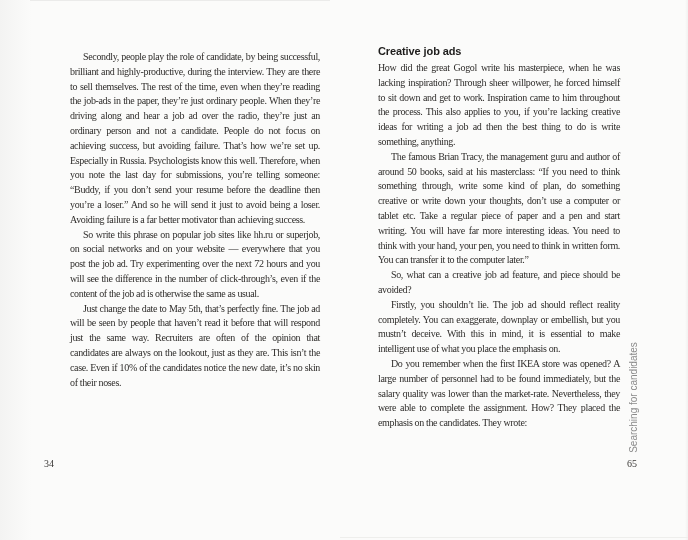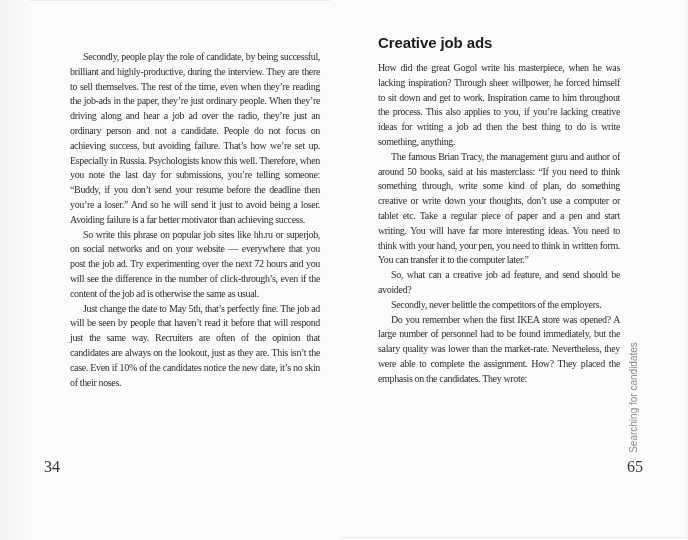--- a/index.html
+++ b/index.html
@@ -39,28 +39,28 @@
     font-size:10px;
     line-height:14.8px;
     letter-spacing:-0.35px;
     text-align:justify;
   }
   .body-text .para{text-align:justify;}
   .body-text .para.indent{text-indent:13px;}
   .col-left{left:70px;top:50px;width:250px;}
   .col-right{left:378px;top:61px;width:242px;}
   .heading{
-    position:absolute;left:378px;top:34px;width:242px;
+    position:absolute;left:378px;top:45px;width:242px;
     font-family:"Liberation Sans", sans-serif;
-    font-size:15px;font-weight:600;color:#1d1c1b;
+    font-size:11px;font-weight:600;color:#1d1c1b;
     letter-spacing:-0.1px;
   }
   .pagenum{
     position:absolute;
-    font-size:16px;color:#3a3836;letter-spacing:0;
+    font-size:10px;color:#3a3836;letter-spacing:0;
   }
   .pagenum-left{left:44px;top:458px;}
   .pagenum-right{left:627px;top:458px;}
   .side-tab{
     position:absolute;left:574px;top:391px;width:121px;height:13px;
     transform:rotate(-90deg);transform-origin:center;
     font-family:"Liberation Sans", sans-serif;
     font-size:10px;color:var(--muted);
     text-align:center;white-space:nowrap;
   }
@@ -78,22 +78,22 @@
       <p class="para indent">Secondly, people play the role of candidate, by being successful, brilliant and highly-productive, during the interview. They are there to sell themselves. The rest of the time, even when they’re reading the job-ads in the paper, they’re just ordinary people. When they’re driving along and hear a job ad over the radio, they’re just an ordinary person and not a candidate. People do not focus on achieving success, but avoiding failure. That’s how we’re set up. Especially in Russia. Psychologists know this well. Therefore, when you note the last day for submissions, you’re telling someone: “Buddy, if you don’t send your resume before the deadline then you’re a loser.” And so he will send it just to avoid being a loser. Avoiding failure is a far better motivator than achieving success.</p>
       <p class="para indent">So write this phrase on popular job sites like hh.ru or superjob, on social networks and on your website — everywhere that you post the job ad. Try experimenting over the next 72 hours and you will see the difference in the number of click-through’s, even if the content of the job ad is otherwise the same as usual.</p>
       <p class="para indent">Just change the date to May 5th, that’s perfectly fine. The job ad will be seen by people that haven’t read it before that will respond just the same way. Recruiters are often of the opinion that candidates are always on the lookout, just as they are. This isn’t the case. Even if 10% of the candidates notice the new date, it’s no skin of their noses.</p>
     </div>
 
   <h2 class="heading">Creative job ads</h2>
 
   <div class="body-text col-right">
       <p class="para">How did the great Gogol write his masterpiece, when he was lacking inspiration? Through sheer willpower, he forced himself to sit down and get to work. Inspiration came to him throughout the process. This also applies to you, if you’re lacking creative ideas for writing a job ad then the best thing to do is write something, anything.</p>
       <p class="para indent">The famous Brian Tracy, the management guru and author of around 50 books, said at his masterclass: “If you need to think something through, write some kind of plan, do something creative or write down your thoughts, don’t use a computer or tablet etc. Take a regular piece of paper and a pen and start writing. You will have far more interesting ideas. You need to think with your hand, your pen, you need to think in written form. You can transfer it to the computer later.”</p>
-      <p class="para indent">So, what can a creative job ad feature, and send should be avoided?</p>
-      <p class="para indent">Secondly, never belittle the competitors of the employers.</p>
+      <p class="para indent">So, what can a creative job ad feature, and piece should be avoided?</p>
+      <p class="para indent">Firstly, you shouldn’t lie. The job ad should reflect reality completely. You can exaggerate, downplay or embellish, but you mustn’t deceive. With this in mind, it is essential to make intelligent use of what you place the emphasis on.</p>
       <p class="para indent">Do you remember when the first IKEA store was opened? A large number of personnel had to be found immediately, but the salary quality was lower than the market-rate. Nevertheless, they were able to complete the assignment. How? They placed the emphasis on the candidates. They wrote:</p>
     </div>
 
   <div class="pagenum pagenum-left">34</div>
 
   <div class="pagenum pagenum-right">65</div>
 
   <div class="side-tab">Searching for candidates</div>
 </div>
 

